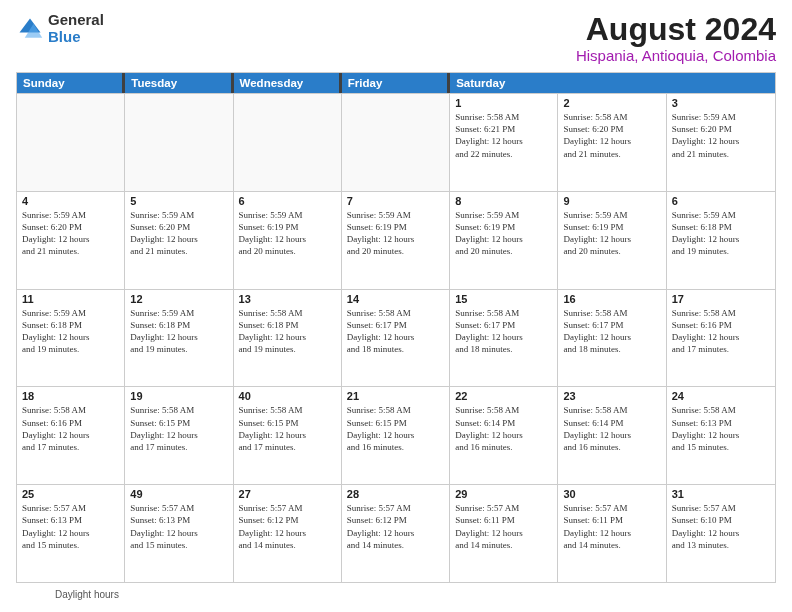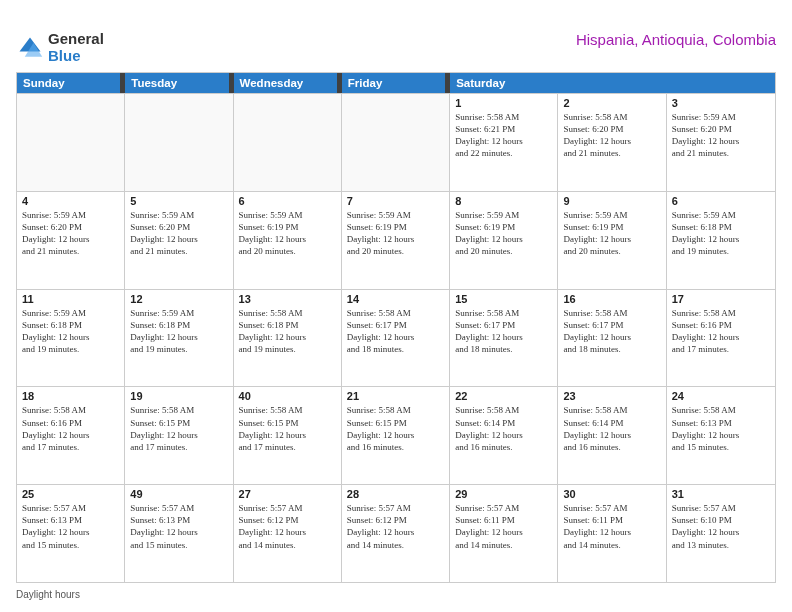--- a/index.html
+++ b/index.html
@@ -15,21 +15,20 @@
       height: 612px;
       padding: 12px 16px 12px 16px;
       display: flex;
       flex-direction: column;
     }
     .header {
       display: flex;
       justify-content: space-between;
       align-items: flex-start;
       margin-bottom: 8px;
-      margin-top: 19px;
     }
     .logo {
       display: flex;
       align-items: center;
       gap: 4px;
     }
     .logo-text {
       font-size: 15px;
       font-weight: bold;
       line-height: 1.1;
@@ -62,21 +61,21 @@
     .cal-header-row {
       display: grid;
       grid-template-columns: repeat(7, 1fr);
       background: #2a7dc9;
     }
     .cal-header-cell {
       color: #fff;
       font-size: 11.5px;
       font-weight: bold;
       padding: 4px 6px;
-      border-right: 5px solid #404040;
+      border-right: 3px solid #404040;
     }
     .cal-header-cell:last-child { border-right: none; }
     .cal-body {
       flex: 1;
       display: flex;
       flex-direction: column;
     }
     .cal-week {
       display: grid;
       grid-template-columns: repeat(7, 1fr);
@@ -103,38 +102,40 @@
       font-size: 9px;
       line-height: 1.35;
       color: #333;
       font-family: Liberation Serif, serif;
     }
     .footer {
       margin-top: 6px;
       font-size: 10px;
       color: #555;
       text-align: left;
+      margin-left: 39px;
     }
   </style>
 </head>
 <body>
 
 <div class="page">
   <div class="header">
     <div class="logo">
       <svg class="logo-icon" viewBox="0 0 32 32">
         <polygon points="16,4 28,20 4,20" fill="#2a7dc9"></polygon>
         <polygon points="20,10 30,26 10,26" fill="#5aaaee" opacity="0.6"></polygon>
       </svg>
       <div class="logo-text">
         <span class="logo-general">General</span><br>
         <span class="logo-blue">Blue</span>
       </div>
     </div>
     <div class="title-block">
+      <div class="month-title">August 2024</div>
       <div class="subtitle">Hispania, Antioquia, Colombia</div>
     </div>
   </div>
 
   <div class="calendar">
     <div class="cal-header-row">
     <div class="cal-header-cell">Sunday</div>
         <div class="cal-header-cell">Tuesday</div>
         <div class="cal-header-cell">Wednesday</div>
         <div class="cal-header-cell">Friday</div>

